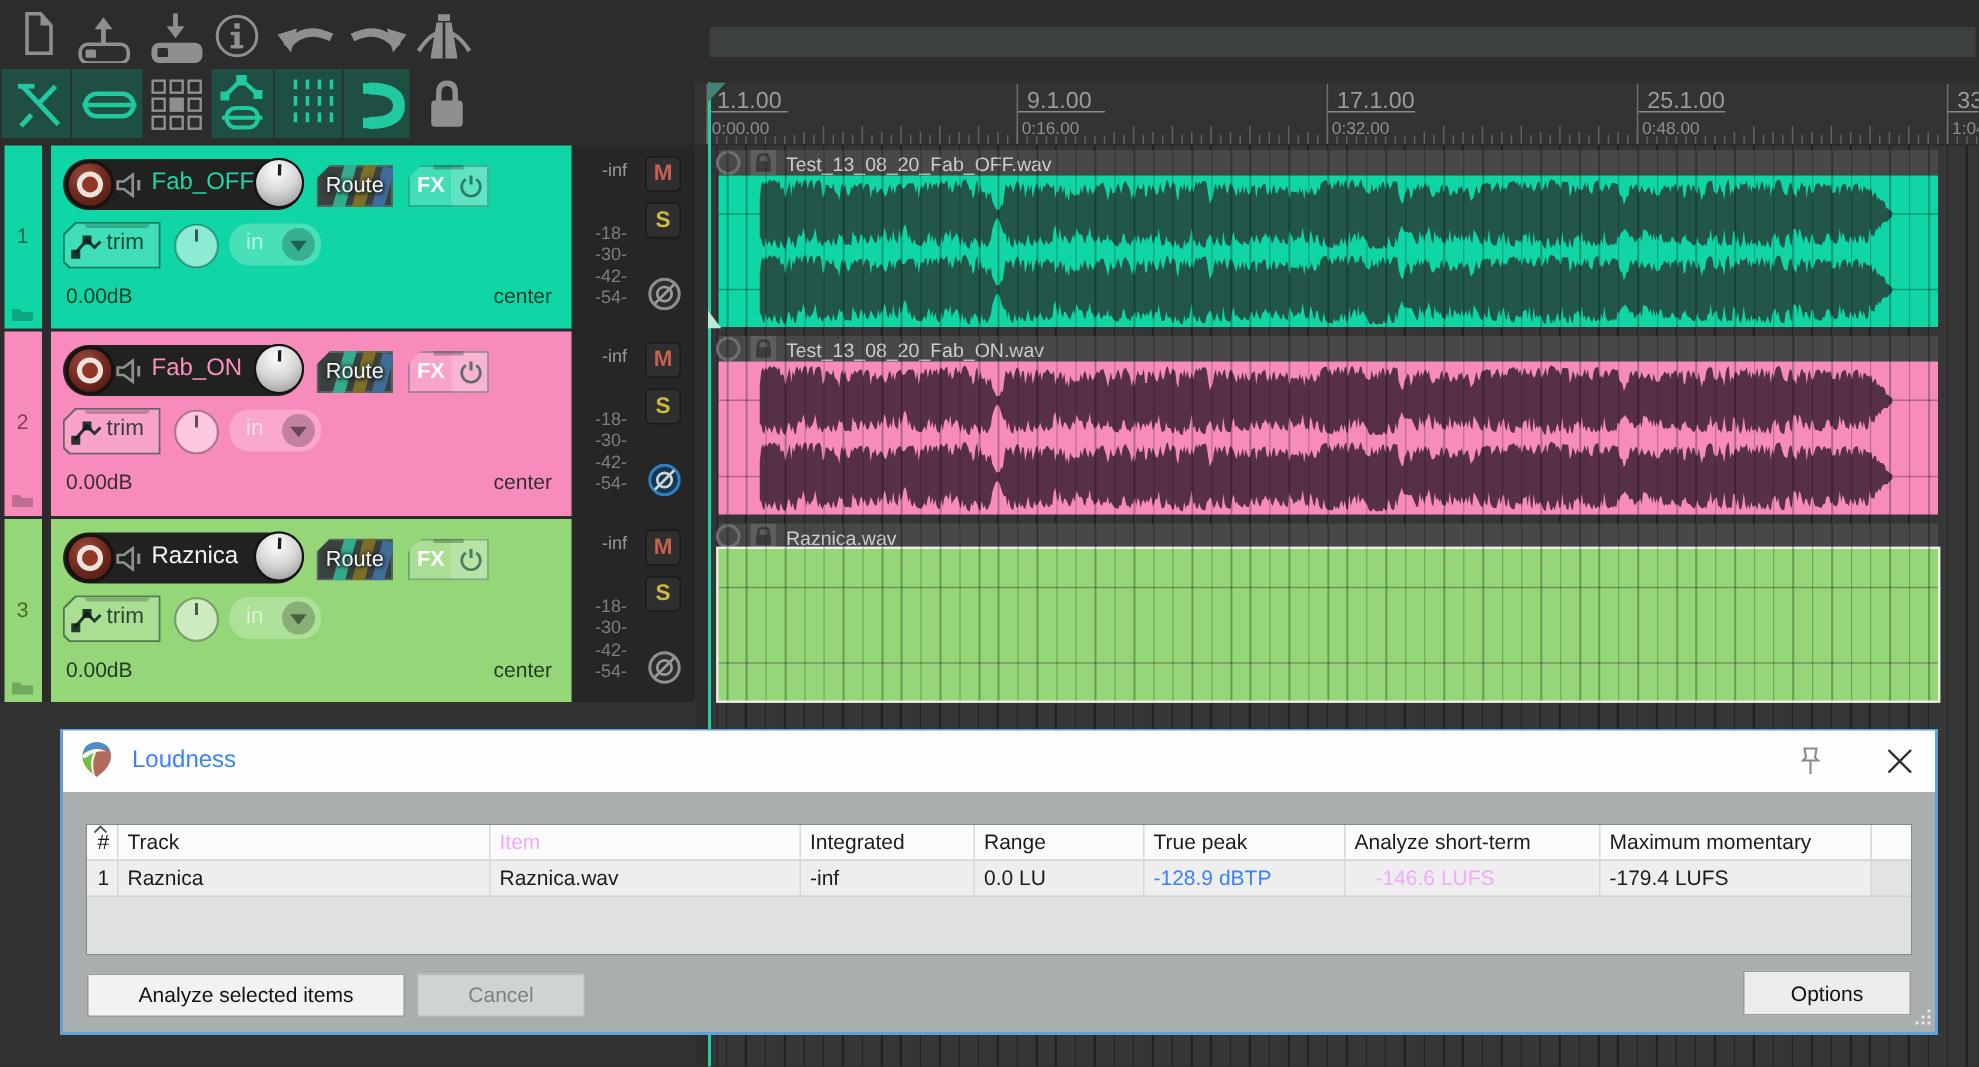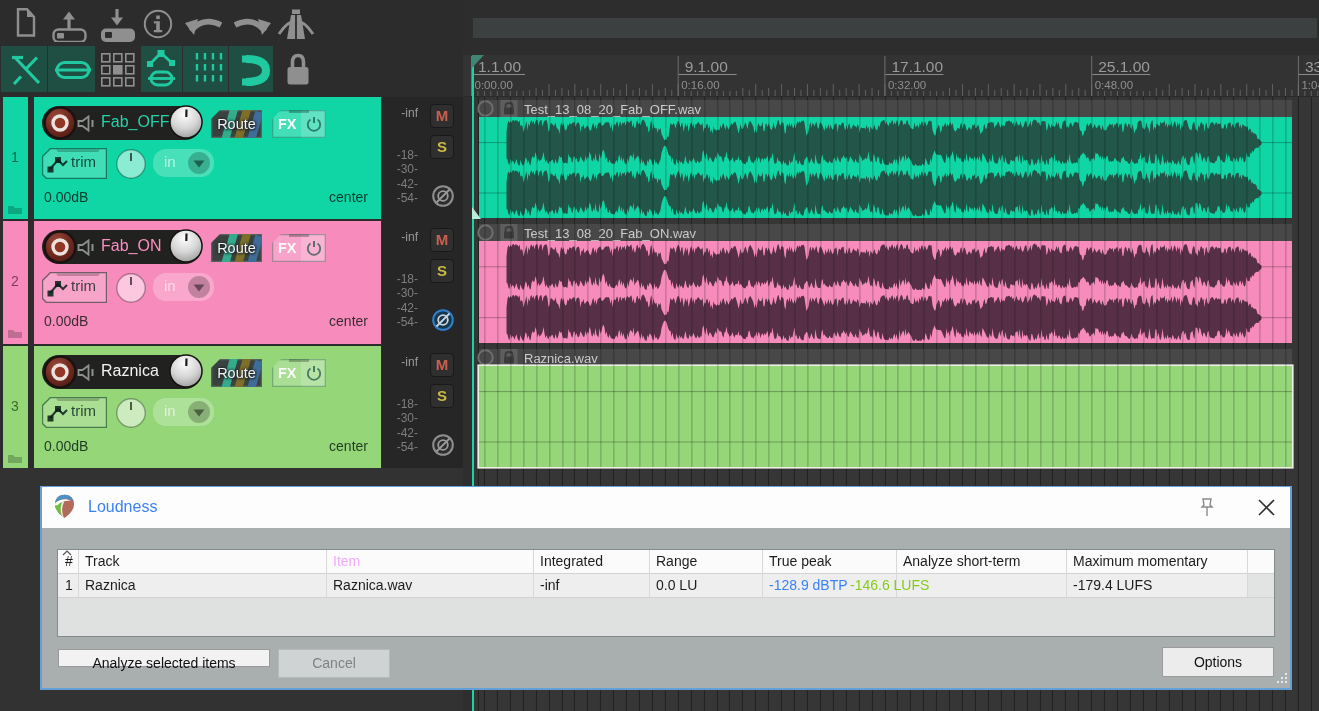--- a/index.html
+++ b/index.html
@@ -611,31 +611,31 @@
 <div class="a" style="left:540px;top:553px;font-size:14px;color:#1c1c1c">Integrated</div>
 <div class="a" style="left:540px;top:577px;font-size:14px;color:#1c1c1c">-inf</div>
 <div class="a" style="left:649px;top:550px;width:1px;height:47px;background:#d8d8d8"></div>
 <div class="a" style="left:656px;top:553px;font-size:14px;color:#1c1c1c">Range</div>
 <div class="a" style="left:656px;top:577px;font-size:14px;color:#1c1c1c">0.0 LU</div>
 <div class="a" style="left:762px;top:550px;width:1px;height:47px;background:#d8d8d8"></div>
 <div class="a" style="left:769px;top:553px;font-size:14px;color:#1c1c1c">True peak</div>
 <div class="a" style="left:769px;top:577px;font-size:14px;color:#3b82f6">-128.9 dBTP</div>
 <div class="a" style="left:896px;top:550px;width:1px;height:47px;background:#d8d8d8"></div>
 <div class="a" style="left:903px;top:553px;font-size:14px;color:#1c1c1c">Analyze short-term</div>
-<div class="a" style="left:850px;top:577px;font-size:14px;color:#84cc16">-146.6 LUFS</div>
+<div class="a" style="left:917px;top:577px;font-size:14px;color:#f0abfc">-146.6 LUFS</div>
 <div class="a" style="left:1066px;top:550px;width:1px;height:47px;background:#d8d8d8"></div>
 <div class="a" style="left:1073px;top:553px;font-size:14px;color:#1c1c1c">Maximum momentary</div>
 <div class="a" style="left:1073px;top:577px;font-size:14px;color:#1c1c1c">-179.4 LUFS</div>
 <div class="a" style="left:1247px;top:550px;width:1px;height:47px;background:#d8d8d8"></div>
 <div class="a" style="left:1254px;top:553px;font-size:14px;color:#1c1c1c"></div>
 <div class="a" style="left:1254px;top:577px;font-size:14px;color:#1c1c1c"></div>
 <svg class="a" style="left:62px;top:550px" width="10" height="6" viewBox="0 0 10 6">
     <path d="M1 5 L5 1 L9 5" fill="none" stroke="#555" stroke-width="1.2"></path>
   </svg>
-<div class="a" style="left:58px;top:649px;width:212px;height:18px;background:#f2f2f2;border:1px solid #9a9a9a;text-align:center;line-height:27px;font-size:14px;color:#111">Analyze selected items</div>
+<div class="a" style="left:58px;top:649px;width:212px;height:29px;background:#f2f2f2;border:1px solid #9a9a9a;text-align:center;line-height:27px;font-size:14px;color:#111">Analyze selected items</div>
 <div class="a" style="left:278px;top:649px;width:112px;height:29px;background:#cfd3d3;border:1px solid #b5b9b9;text-align:center;line-height:27px;font-size:14px;color:#7e8282">Cancel</div>
 <div class="a" style="left:1162px;top:647px;width:112px;height:30px;background:#ececec;border:1px solid #9a9a9a;text-align:center;line-height:28px;font-size:14px;color:#111">Options</div>
 <svg class="a" style="left:1276px;top:672px" width="13" height="13" viewBox="0 0 13 13">
     <g fill="#e8e8e8">
       <rect x="9" y="1" width="2" height="2"></rect>
       <rect x="9" y="5" width="2" height="2"></rect>
       <rect x="9" y="9" width="2" height="2"></rect>
       <rect x="5" y="5" width="2" height="2"></rect>
       <rect x="5" y="9" width="2" height="2"></rect>
       <rect x="1" y="9" width="2" height="2"></rect>

